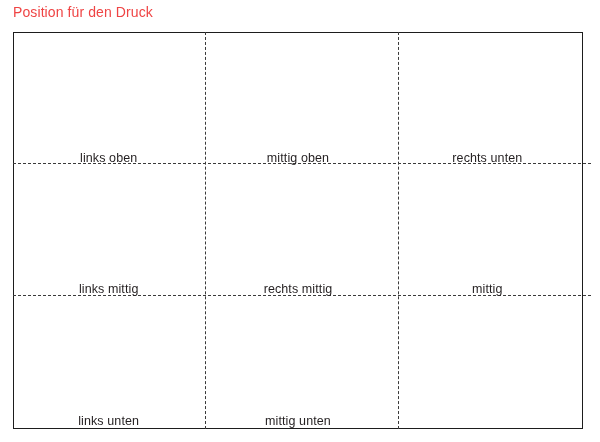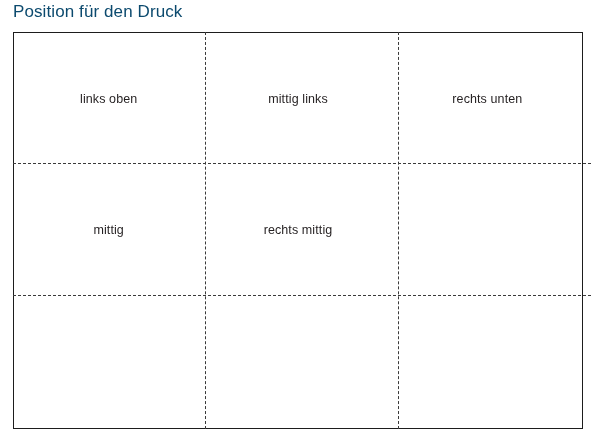--- a/index.html
+++ b/index.html
@@ -24,24 +24,24 @@
     width: 600px;
     height: 442px;
     background: #ffffff;
   }
 
   
   #caption {
     position: absolute;
     left: 13px;
     top: 3px;
-    font-size: 17px;
+    font-size: 14px;
     line-height: 18px;
     letter-spacing: 0.1px;
-    color: #0c4a6e;
+    color: #ef4444;
     white-space: nowrap;
   }
 
   
   #grid-frame {
     position: absolute;
     left: 13px;
     top: 32px;
     width: 570px;
     height: 397px;
@@ -78,21 +78,21 @@
     left: 14px;
     top: 33px;
     width: 568px;
     height: 395px;
     display: grid;
     grid-template-columns: 1fr 1fr 1fr;
     grid-template-rows: 1fr 1fr 1fr;
   }
   .cell {
     display: flex;
-    align-items: center;
+    align-items: flex-end;
     justify-content: center;
     font-size: 12.5px;
     letter-spacing: 0.1px;
     color: #231f20;
     white-space: nowrap;
     user-select: none;
   }
   .cell-label { pointer-events: none; }
 </style>
 </head>
@@ -109,34 +109,43 @@
   <div class="guide guide-v" id="guide-v-1"></div>
   <div class="guide guide-v" id="guide-v-2"></div>
 
   <div id="cells">
 
     <div class="cell">
       <span class="cell-label">links oben</span>
     </div>
 
     <div class="cell">
-      <span class="cell-label">mittig links</span>
+      <span class="cell-label">mittig oben</span>
     </div>
 
     <div class="cell">
       <span class="cell-label">rechts unten</span>
     </div>
 
+    <div class="cell">
+      <span class="cell-label">links mittig</span>
+    </div>
+
+    <div class="cell">
+      <span class="cell-label">rechts mittig</span>
+    </div>
 
     <div class="cell">
       <span class="cell-label">mittig</span>
     </div>
 
     <div class="cell">
-      <span class="cell-label">rechts mittig</span>
+      <span class="cell-label">links unten</span>
     </div>
 
-
+    <div class="cell">
+      <span class="cell-label">mittig unten</span>
+    </div>
 
 
   </div>
 
 </div>
 
 </body></html>

